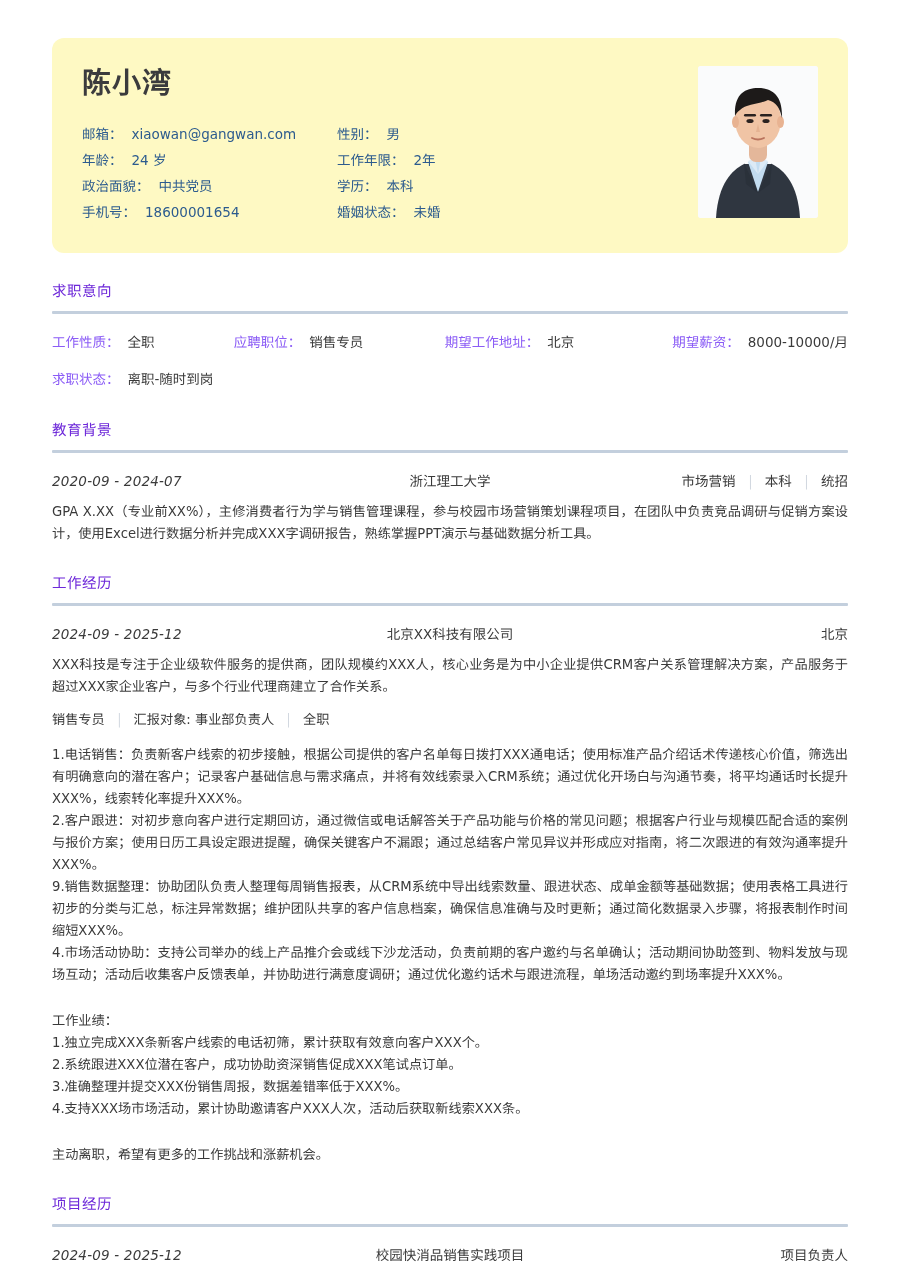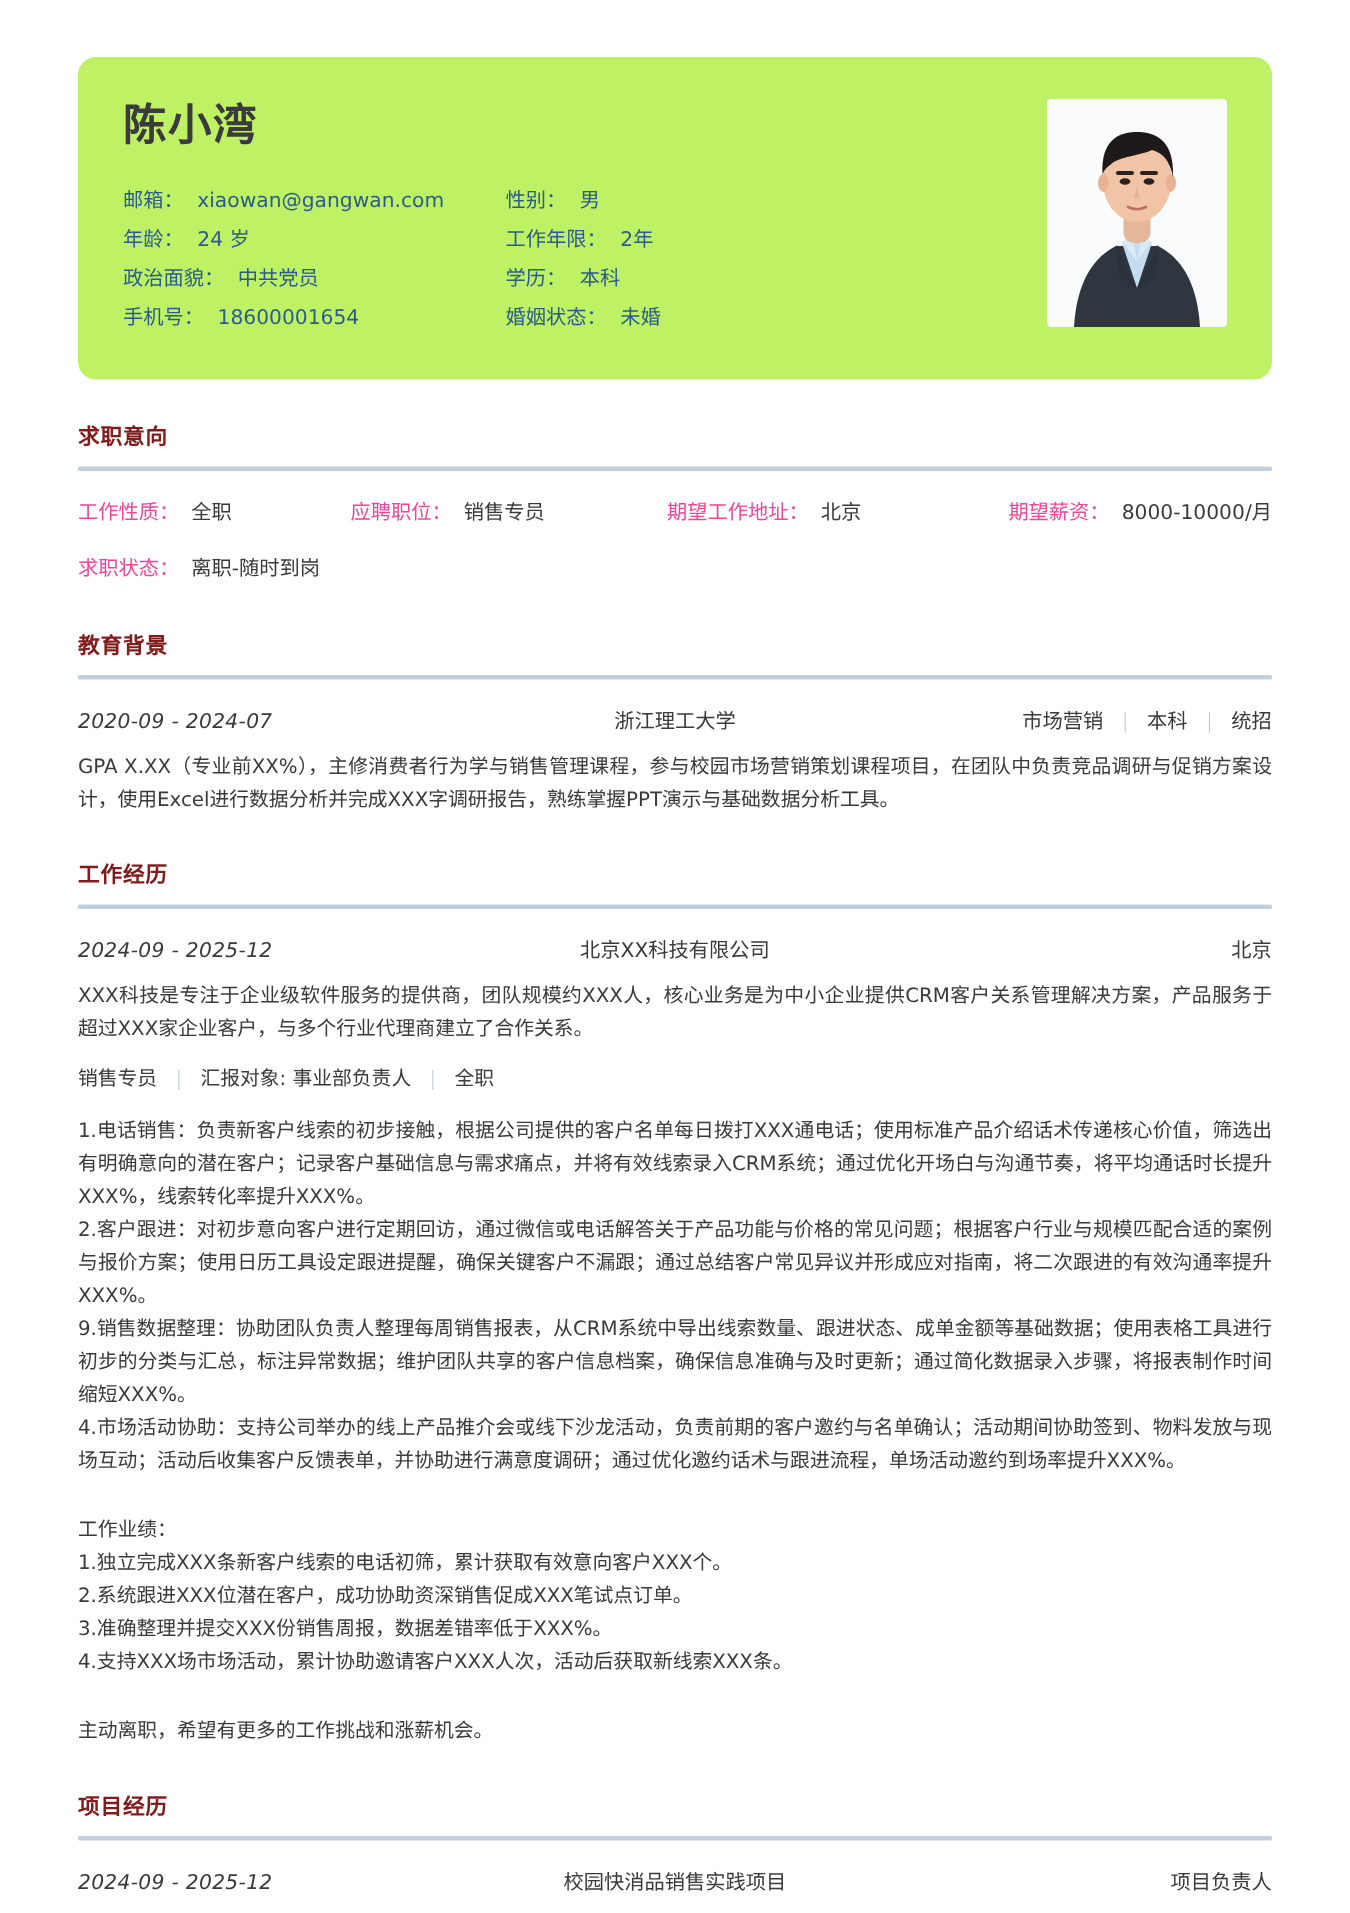--- a/index.html
+++ b/index.html
@@ -20,21 +20,21 @@
     width: 900px;
     min-height: 1275px;
     box-sizing: border-box;
     padding: 38px 52px 0 52px;
     background: #ffffff;
   }
 
   
   .header-card {
     position: relative;
-    background: #bef264;
+    background: #fef9c3;
     border-radius: 12px;
     padding: 26px 30px 24px 30px;
     box-sizing: border-box;
     height: 215px;
   }
   .name {
     font-size: 29px;
     font-weight: bold;
     color: #3b3b3d;
     letter-spacing: 1px;
@@ -73,22 +73,22 @@
     border-radius: 3px;
     overflow: hidden;
     background: #f6f8fb;
   }
   .photo svg { display: block; width: 100%; height: 100%; }
 
   
   .section { margin-top: 26px; }
   .section-title {
     font-size: 14.5px;
-    font-weight: bold;
-    color: #7f1d1d;
+    font-weight: normal;
+    color: #6d28d9;
     letter-spacing: 0.5px;
     margin-bottom: 11px;
   }
   .section-rule {
     height: 3px;
     background: #c3cfdd;
     border-radius: 1px;
     margin-bottom: 16px;
   }
 
@@ -98,21 +98,21 @@
     font-size: 13.5px;
     line-height: 25px;
     color: #3a3a3a;
     margin-bottom: 12px;
   }
   .intent-item {
     display: flex;
     align-items: baseline;
     white-space: nowrap;
   }
-  .intent-item .lbl { color: #ec4899; text-align: right; }
+  .intent-item .lbl { color: #8b5cf6; text-align: right; }
   .intent-item .val { color: #3a3a3a; margin-left: 8px; }
   .intent-w1 { width: 198px; }
   .intent-w2 { width: 230px; }
   .intent-w3 { width: 248px; }
 
   
   .entry-head {
     display: flex;
     align-items: baseline;
     font-size: 13.5px;

